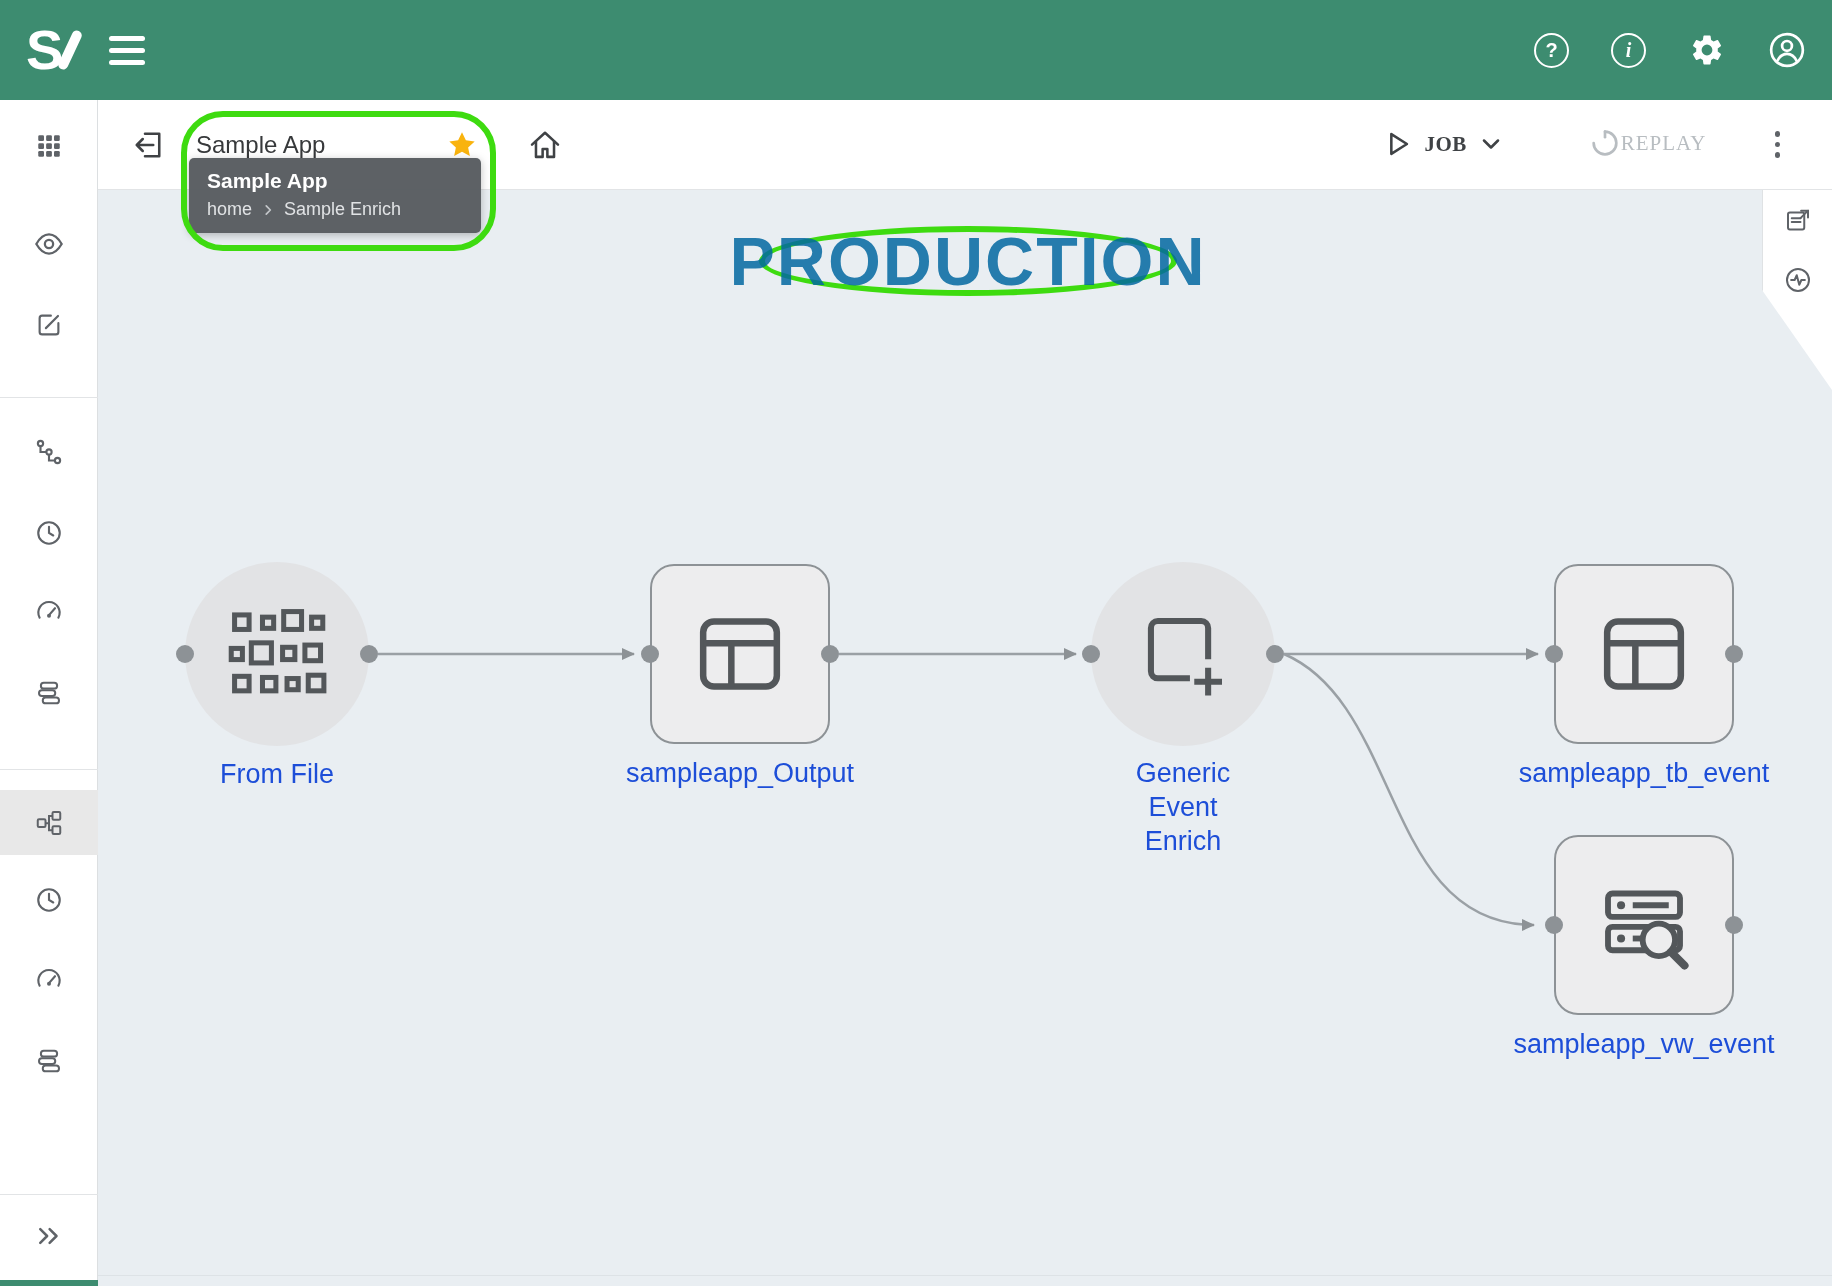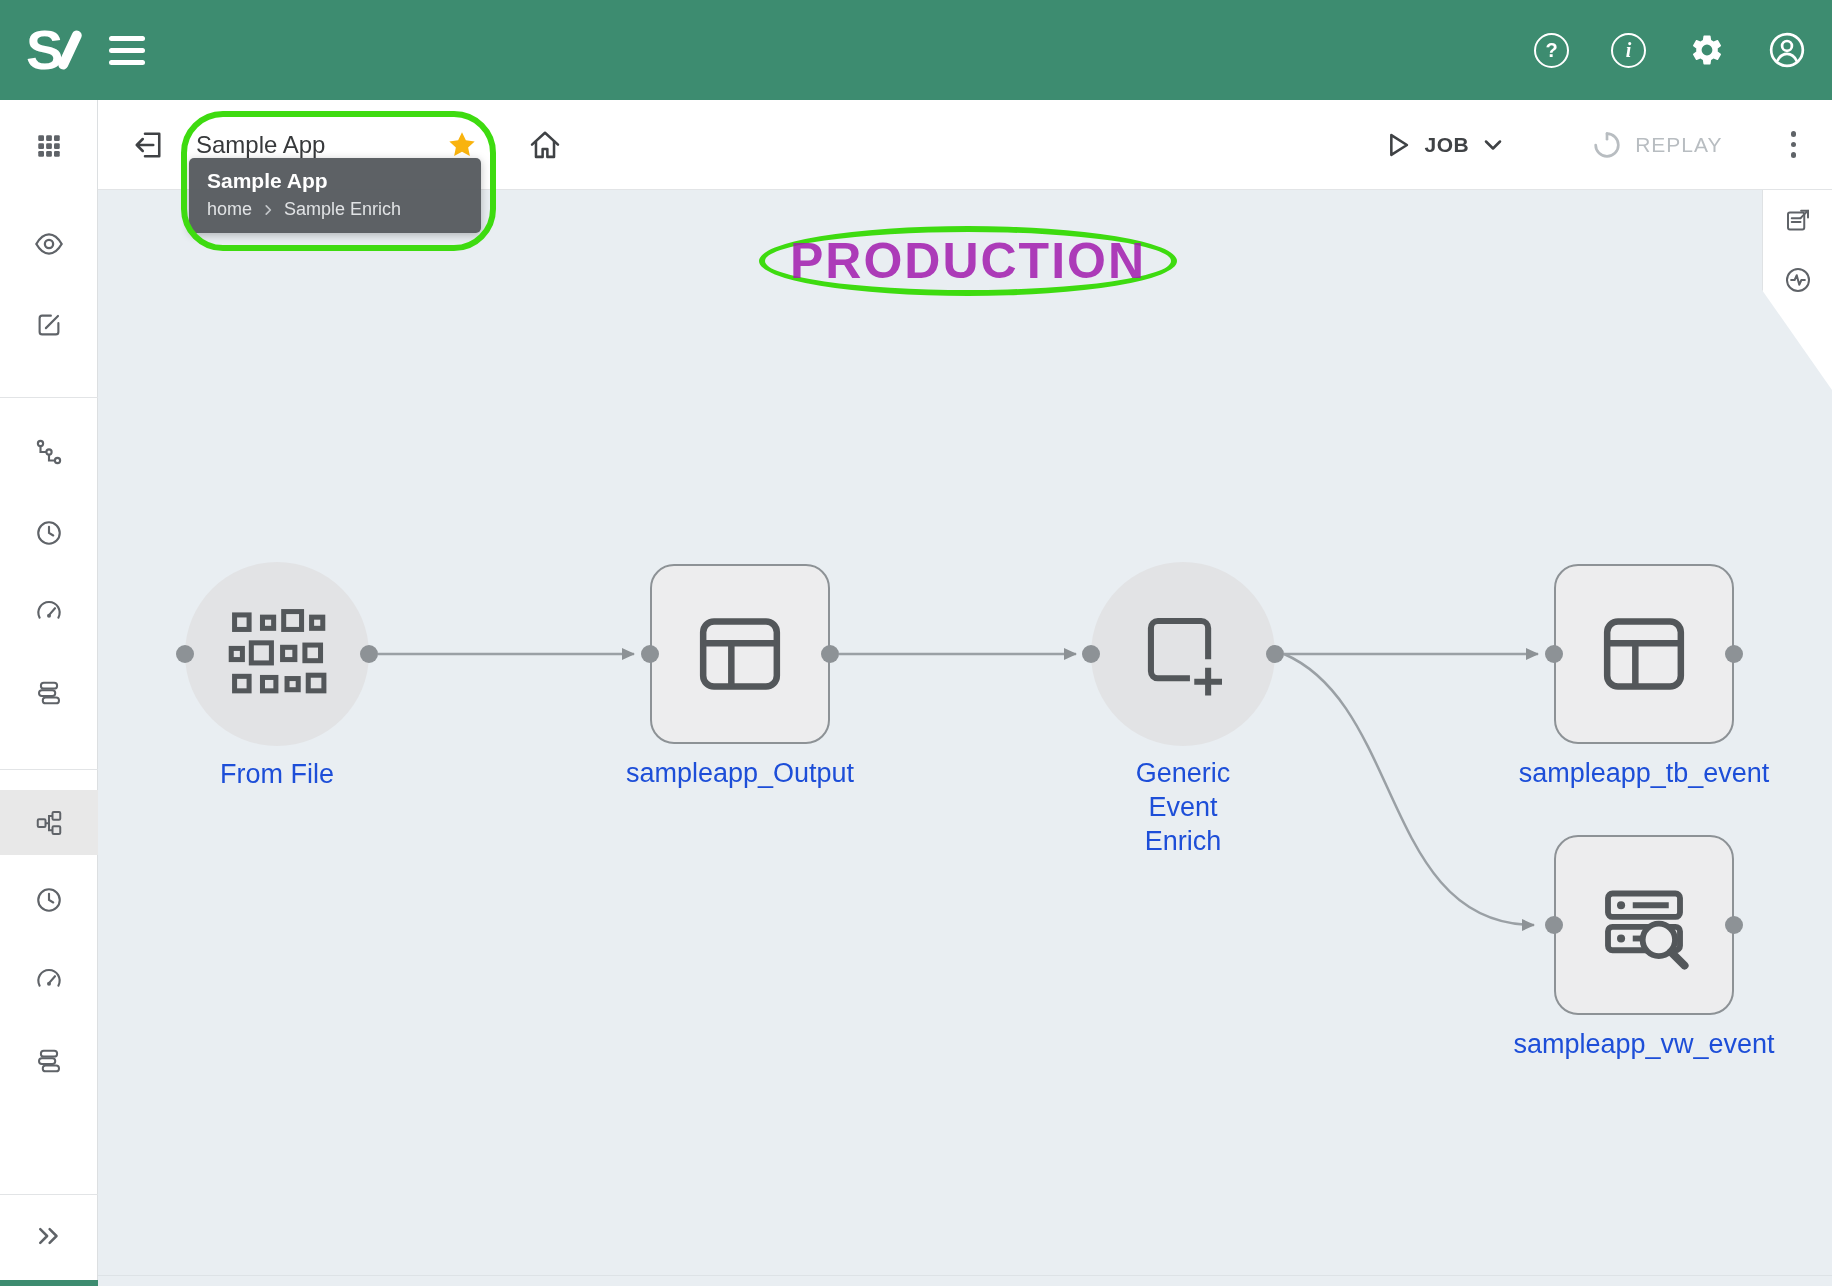--- a/index.html
+++ b/index.html
@@ -28,37 +28,37 @@
   .side-item { position:absolute; left:0; width:98px; height:64px; display:flex; align-items:center; justify-content:center; cursor:pointer; }
   .side-item.selected { background:#e8e8e8; }
   .side-divider { position:absolute; left:0; width:98px; height:1px; background:#e2e4e6; }
   .side-green-strip { position:absolute; left:0; top:1180px; width:98px; height:6px; background:#3d8c70; }
 
   
   .tb-back { margin-left:30px; width:40px; height:40px; display:flex; align-items:center; justify-content:center; cursor:pointer; }
   .tb-title { margin-left:28px; font-size:24px; font-weight:500; color:#37393b; white-space:nowrap; }
   .tb-star { margin-left:120px; width:34px; height:34px; display:flex; align-items:center; justify-content:center; cursor:pointer; }
   .tb-home { margin-left:46px; width:40px; height:40px; display:flex; align-items:center; justify-content:center; cursor:pointer; }
-  .tb-right { margin-left:auto; display:flex; align-items:center; padding-right:32px; }
+  .tb-right { margin-left:auto; display:flex; align-items:flex-start; padding-right:48px;font-family:Liberation Serif, serif; }
   .tb-job { display:flex; align-items:center; gap:10px; cursor:pointer; }
   .tb-job-label { font-size:21px; font-weight:600; letter-spacing:.5px; color:#3f4245; }
-  .tb-replay { display:flex; align-items:center; gap:12px; margin-left:84px; cursor:default; }
+  .tb-replay { display:flex; align-items:center; margin-left:84px; cursor:default; }
   .tb-replay-label { font-size:21px; font-weight:500; letter-spacing:1px; color:#b8bdc1; }
   .tb-kebab { margin-left:64px; display:flex; flex-direction:column; gap:5px; cursor:pointer; padding:4px; }
   .tb-kebab i { width:5.5px; height:5.5px; border-radius:50%; background:#5f6368; }
 
   
   .edges { position:absolute; left:0; top:0; z-index:5; pointer-events:none; }
   .node { position:absolute; z-index:2; display:flex; align-items:center; justify-content:center; cursor:pointer; }
   .node-circle { width:184px; height:184px; border-radius:50%; background:#e2e3e5; }
   .node-square { width:180px; height:180px; border-radius:24px; background:#ededee; border:2px solid #8d9296; }
   .node-label { position:absolute; z-index:2; text-align:center; color:#1d4ed8; font-size:27px; line-height:34px; }
 
   .watermark-oval { position:absolute; left:661px; top:36px; width:418px; height:70px; border:6px solid #3edb10; border-radius:50%; display:flex; align-items:center; justify-content:center; z-index:1; pointer-events:none; }
-  .watermark-text { font-size:50px; font-weight:700; letter-spacing:2px; color:#a21caf; white-space:nowrap; opacity:.85; }
+  .watermark-text { font-size:68px; font-weight:700; letter-spacing:2px; color:#0369a1; white-space:nowrap; opacity:.85; }
 
   .right-strip { position:absolute; right:0; top:0; width:70px; height:200px; background:#fff; border-left:1px solid #dfe2e4; clip-path:polygon(0 0, 100% 0, 100% 100%, 0 50%); z-index:10; }
   .strip-btn { position:absolute; left:0; width:70px; height:56px; display:flex; align-items:center; justify-content:center; cursor:pointer; }
   .canvas-bottom-line { position:absolute; left:0; right:0; bottom:10px; height:1px; background:#dde2e6; }
 
   
   .anno-rect { position:absolute; left:181px; top:111px; width:315px; height:140px; border:6px solid #3edb10; border-radius:42px; z-index:60; pointer-events:none; }
   .tooltip { position:absolute; left:189px; top:158px; width:292px; background:rgba(88,92,96,.97); border-radius:5px; padding:11px 18px 13px; z-index:55; box-shadow:0 2px 8px rgba(0,0,0,.25); }
   .tooltip-title { color:#fff; font-size:21px; font-weight:700; margin-bottom:6px; }
   .tooltip-bc { display:flex; align-items:center; gap:9px; font-size:18px; color:#e1e3e5; }

